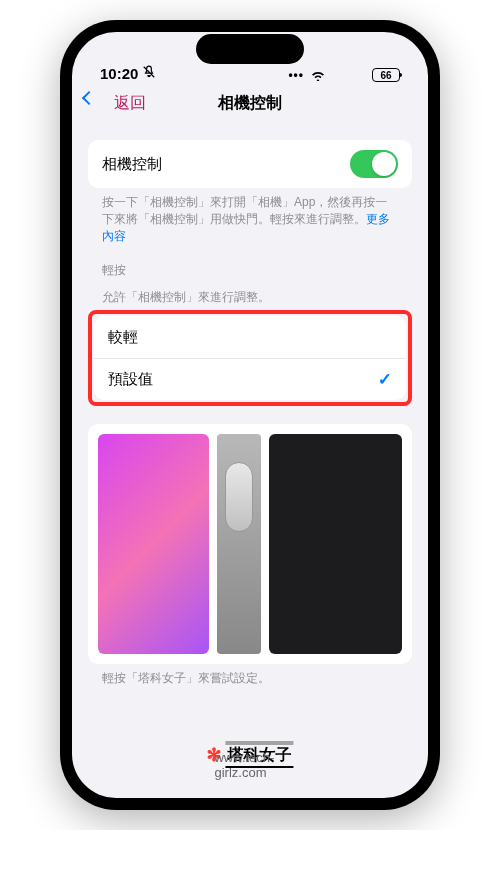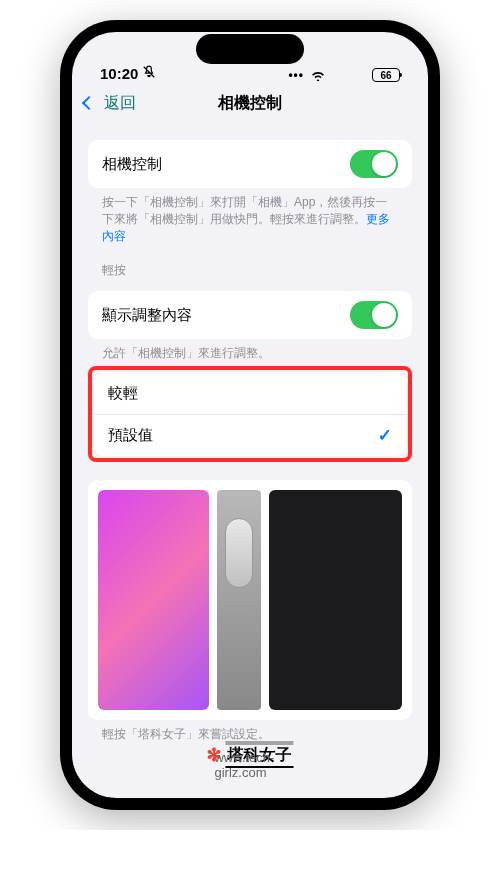--- a/index.html
+++ b/index.html
@@ -90,24 +90,23 @@
     }
     .nav-bar {
       display: flex;
       align-items: center;
       padding: 8px 12px;
       position: relative;
       height: 42px;
     }
     .back-btn {
       display: flex;
-      align-items: center;
-      color: #0f766e;
+      color: #be185d;
       font-size: 16px;
-      gap: 10px;
+      gap: 20px;
     }
     .nav-title {
       position: absolute;
       left: 50%;
       transform: translateX(-50%);
       font-size: 16px;
       font-weight: 600;
       color: #000;
     }
     .content {
@@ -300,26 +299,20 @@
         <div class="cell">
           <span>相機控制</span>
           <div class="toggle"></div>
         </div>
       </div>
       <div class="footer-text">
         <span>按一下「相機控制」來打開「相機」App，然後再按一下來將「相機控制」用做快門。輕按來進行調整。</span><span class="link">更多內容</span>
       </div>
 
       <div class="section-header">輕按</div>
-      <div class="cell-group">
-        <div class="cell">
-          <span>顯示調整內容</span>
-          <div class="toggle"></div>
-        </div>
-      </div>
       <div class="footer-text">允許「相機控制」來進行調整。</div>
 
       <div class="highlight-box">
         <div class="cell-group" style="margin-top:0">
           <div class="cell">
             <span>較輕</span>
           </div>
           <div class="cell">
             <span>預設值</span>
             <span class="checkmark">✓</span>

